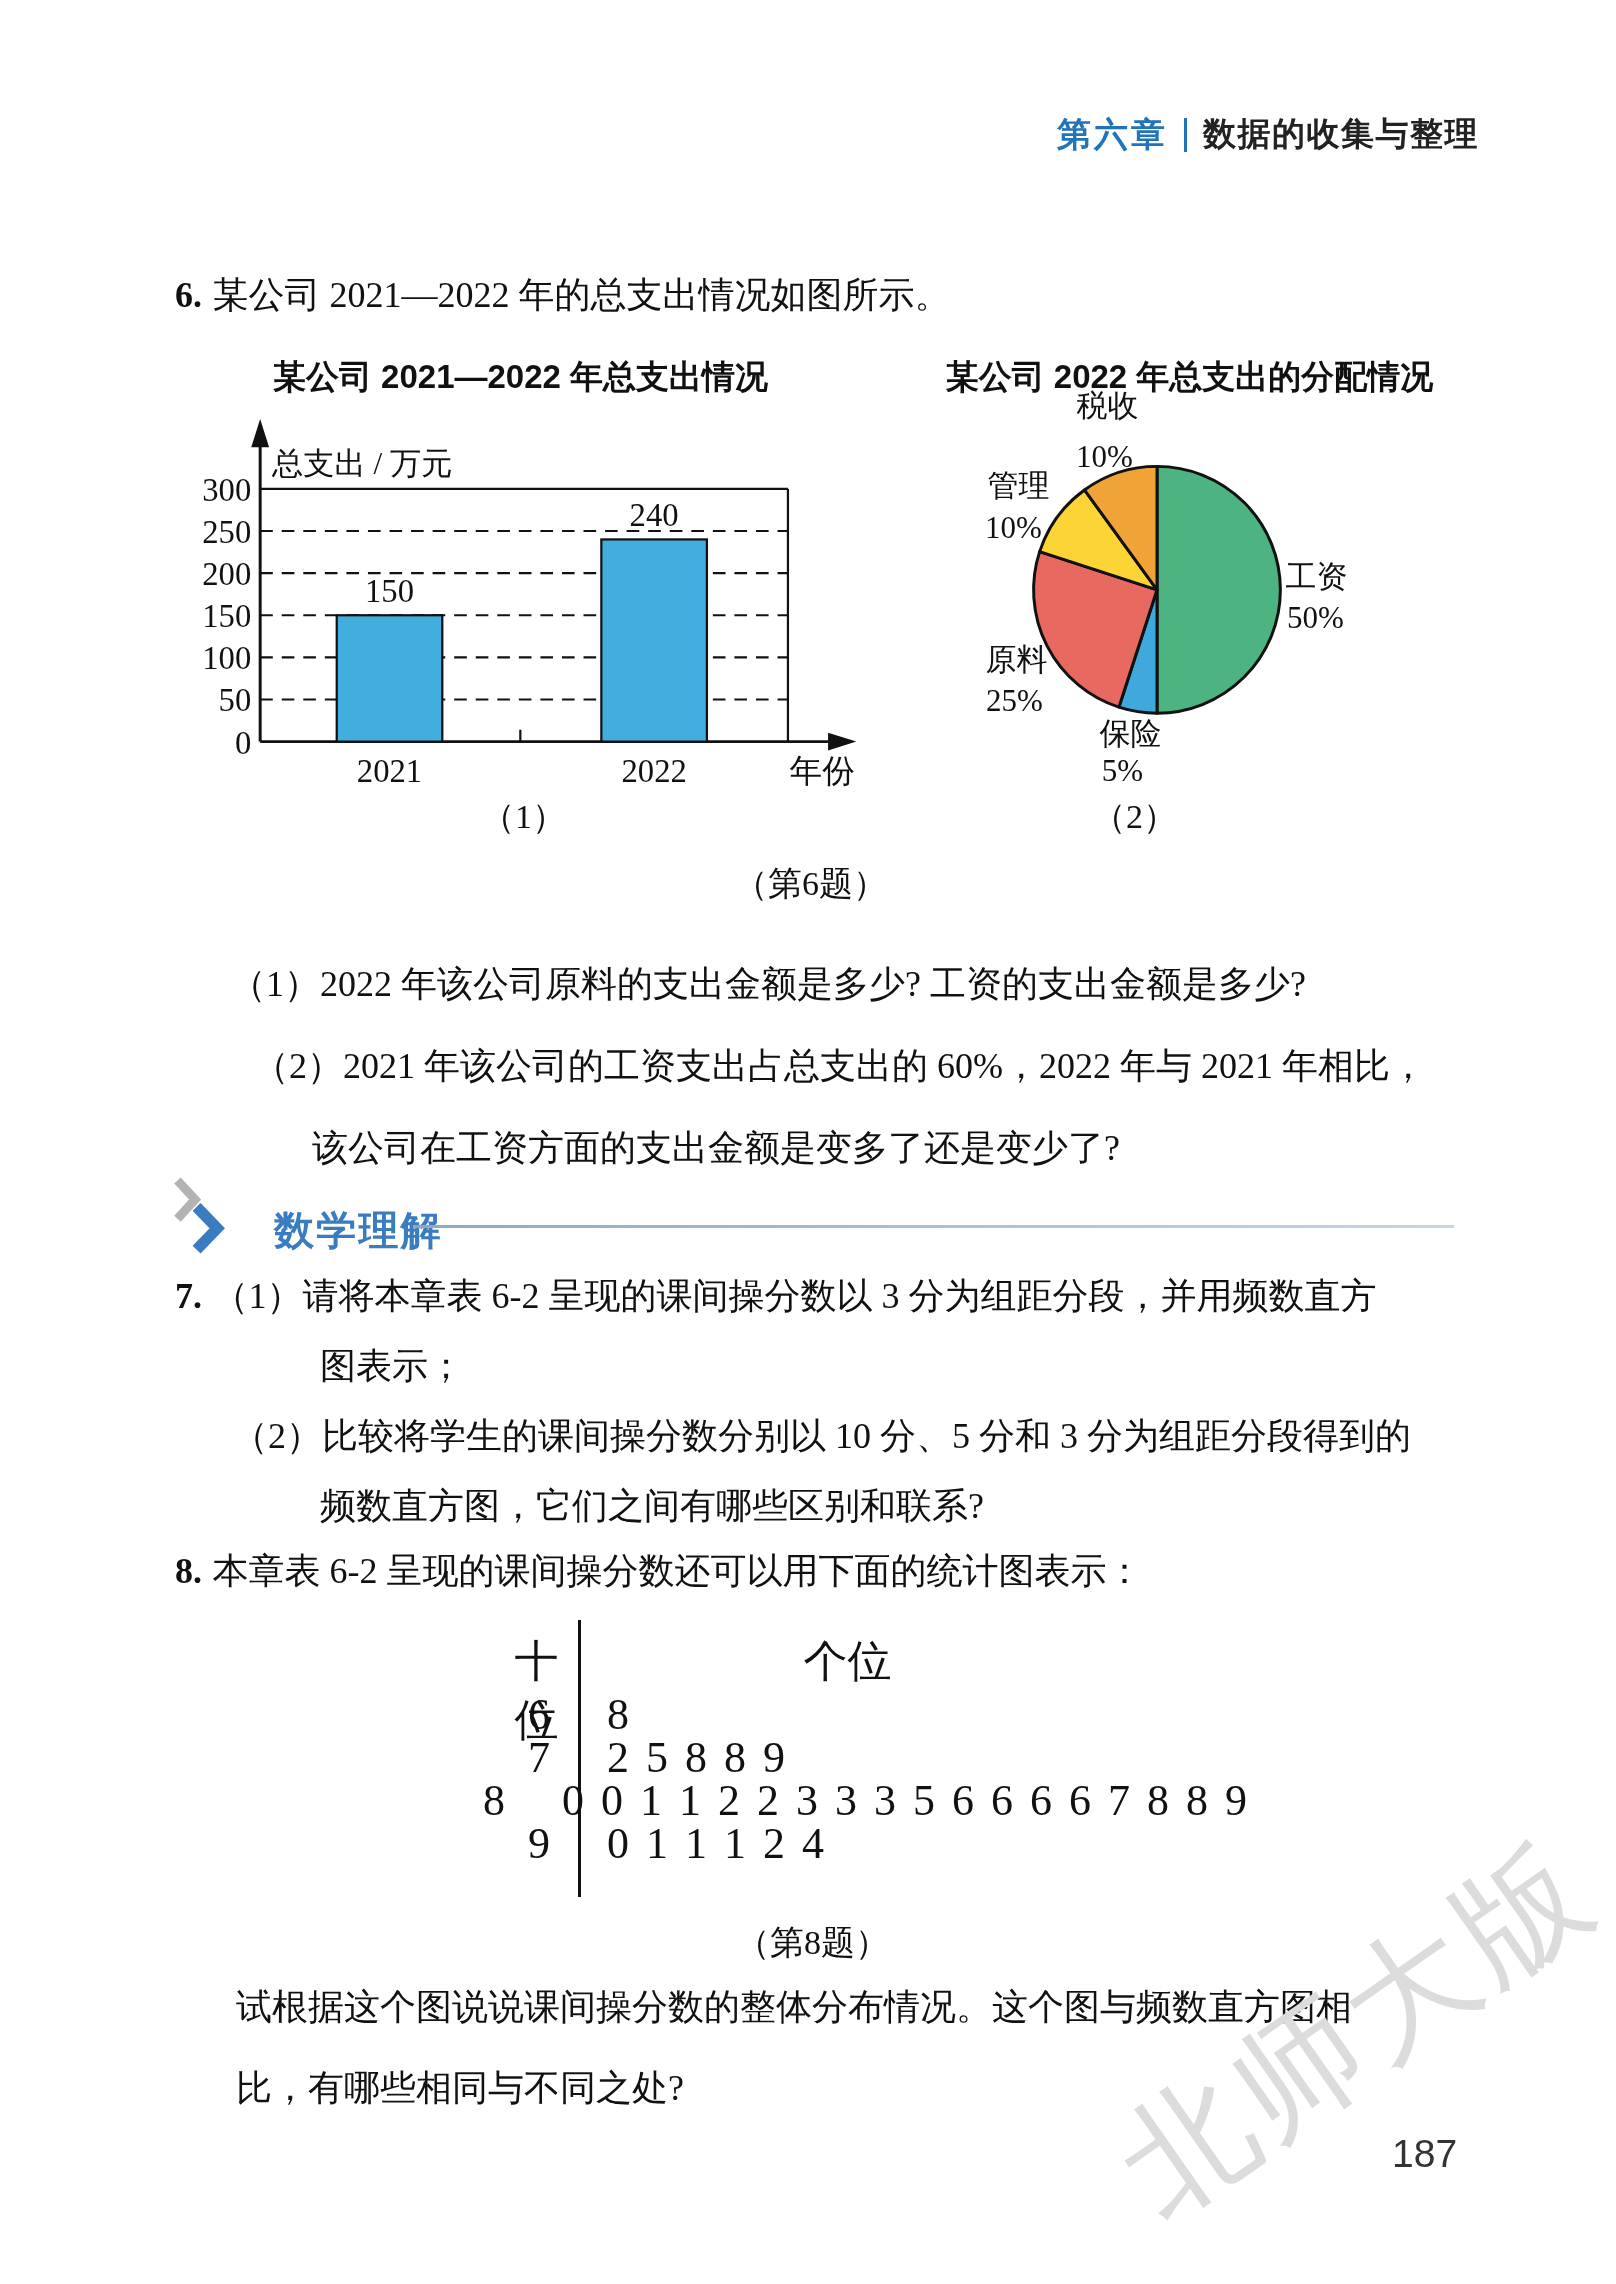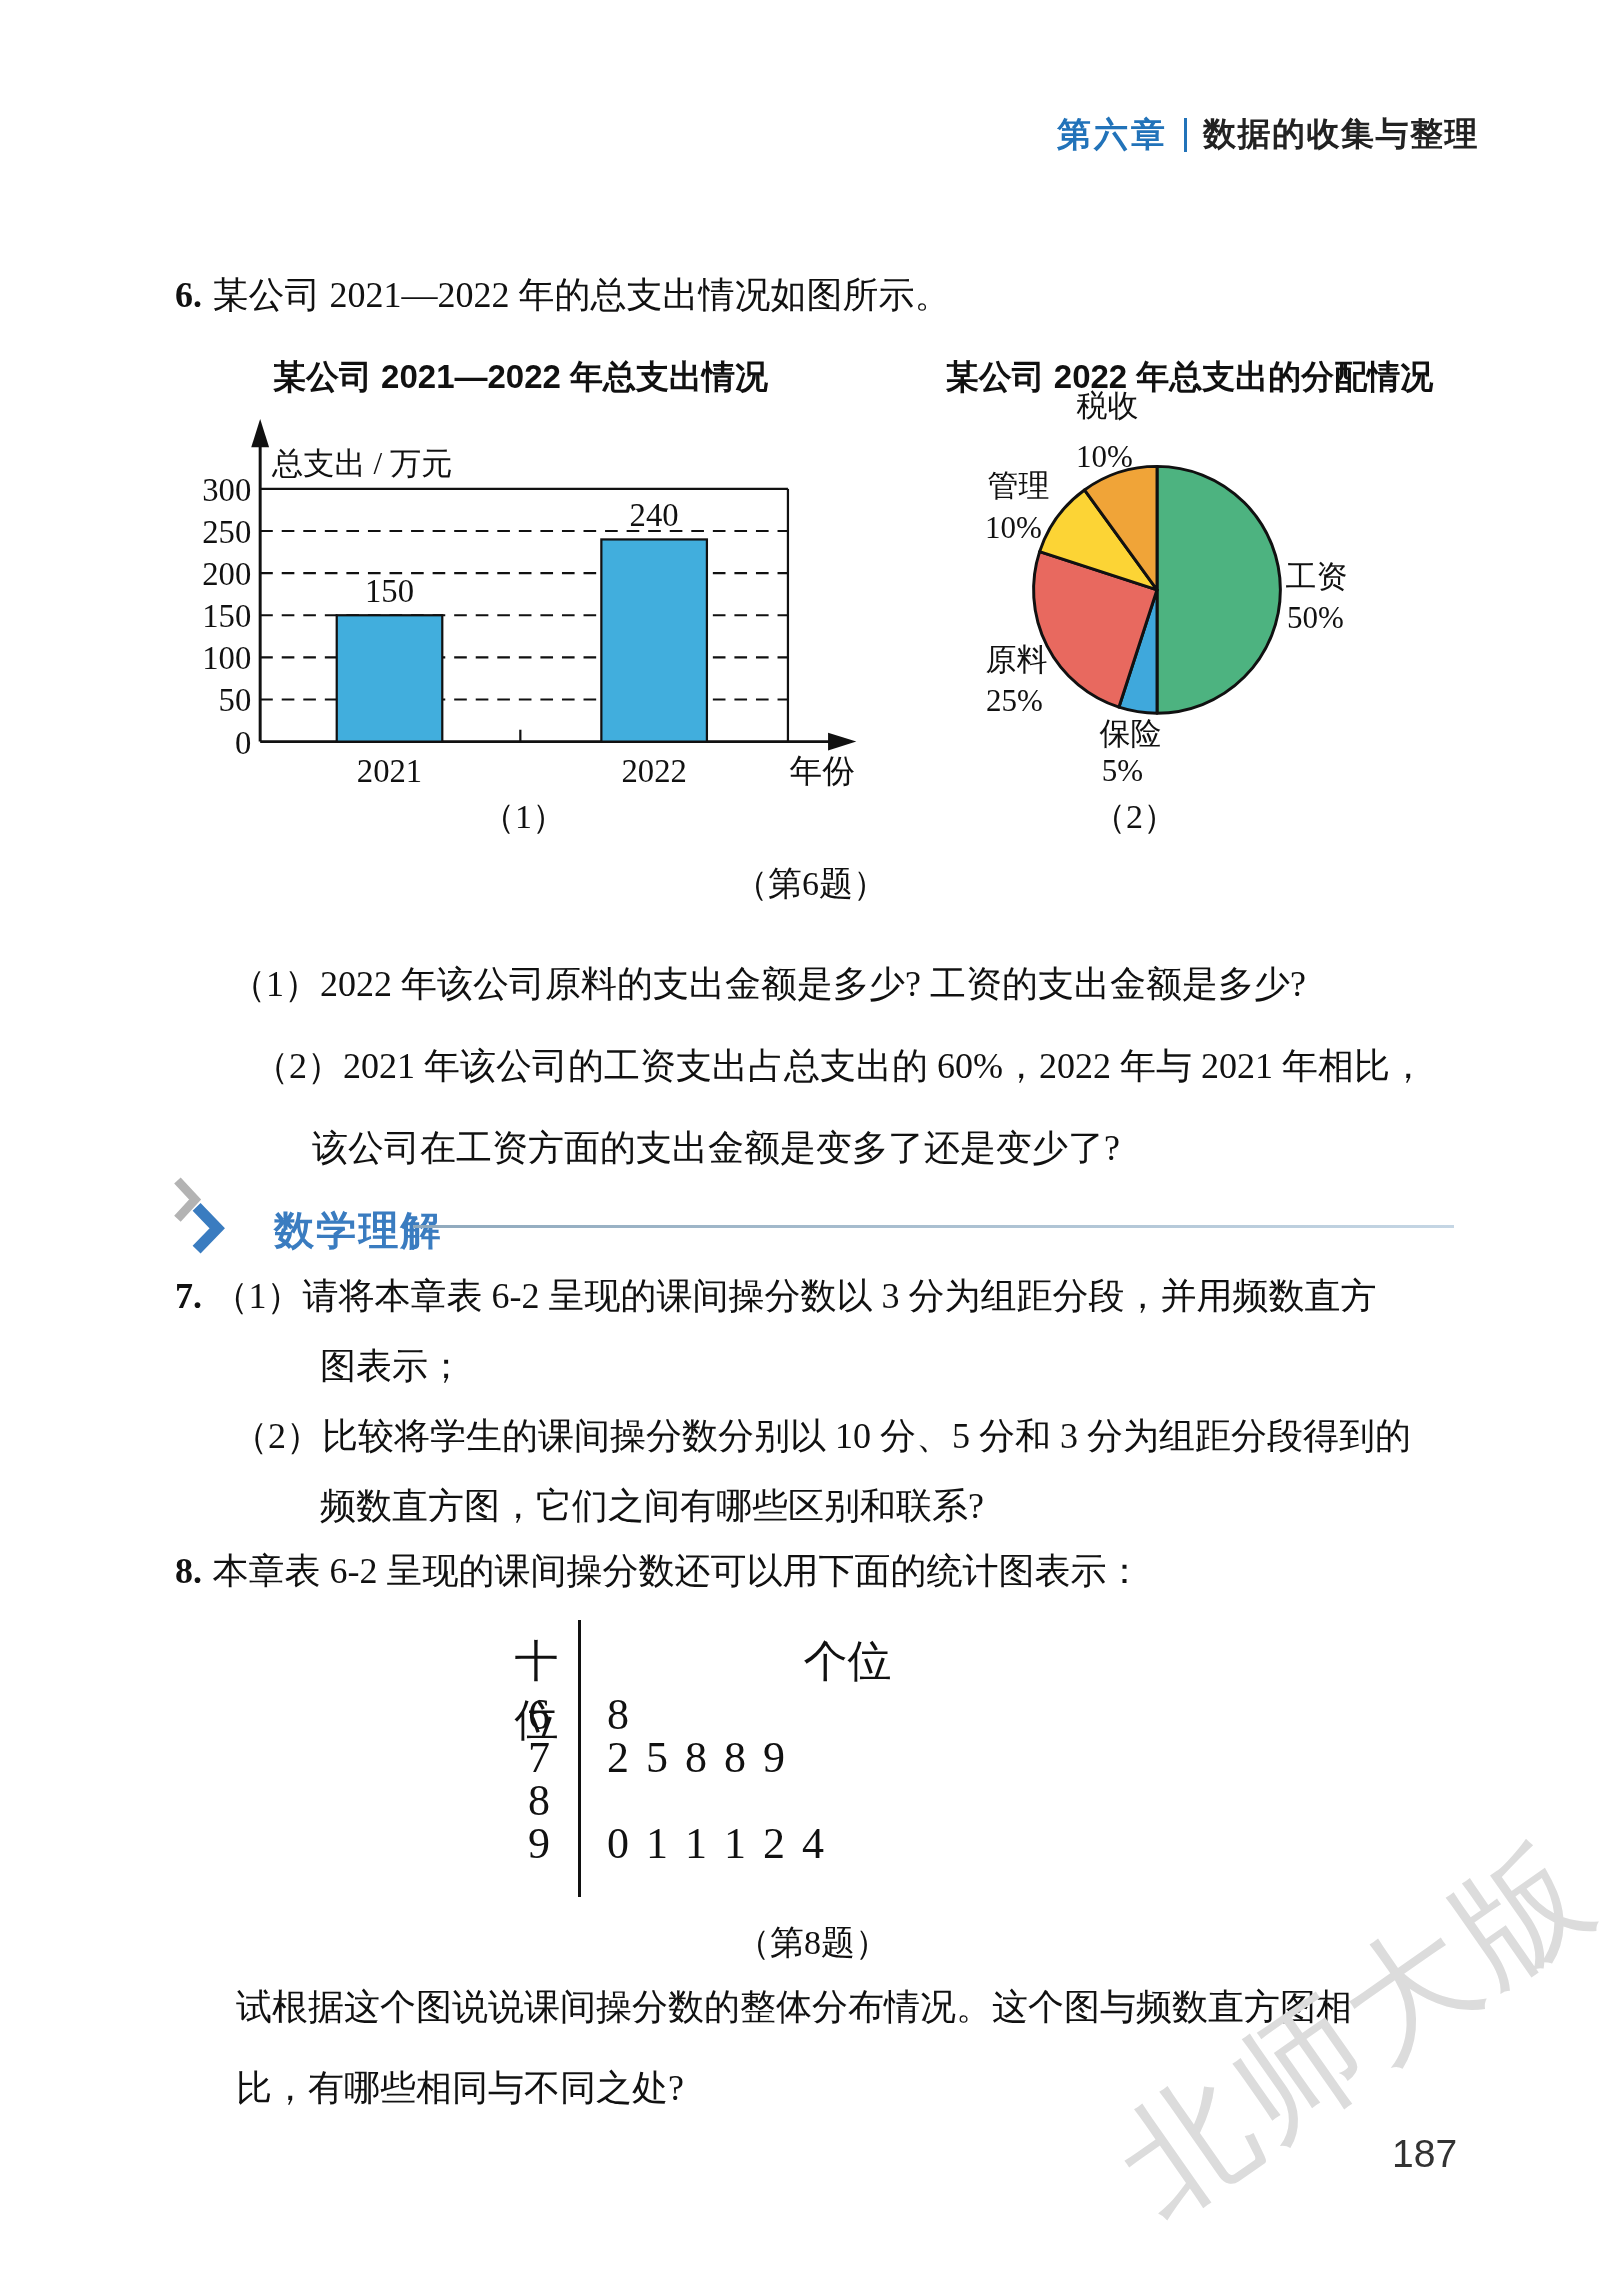--- a/index.html
+++ b/index.html
@@ -174,20 +174,21 @@
       <div class="sl-row">
         <span class="sl-stem">6</span>
         <span class="sl-leaves">8</span>
       </div>
       <div class="sl-row">
         <span class="sl-stem">7</span>
         <span class="sl-leaves">2 5 8 8 9</span>
       </div>
       <div class="sl-row">
         <span class="sl-stem">8</span>
+        <span class="sl-leaves">0 0 1 1 2 2 3 3 3 5 6 6 6 6 7 8 8 9</span>
       </div>
       <div class="sl-row">
         <span class="sl-stem">9</span>
         <span class="sl-leaves">0 1 1 1 2 4</span>
       </div>
     </div>
 </div>
 <div class="fig-caption" style="left:664px;top:1920px;">（第8题）</div>
 
 <div class="ptext" style="left:236px;top:1984px;">试根据这个图说说课间操分数的整体分布情况。这个图与频数直方图相</div>

